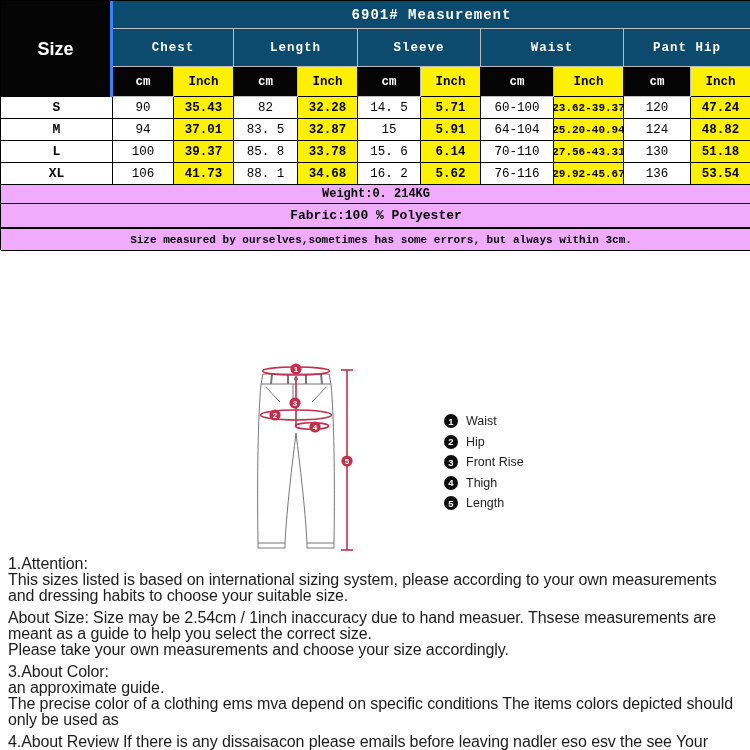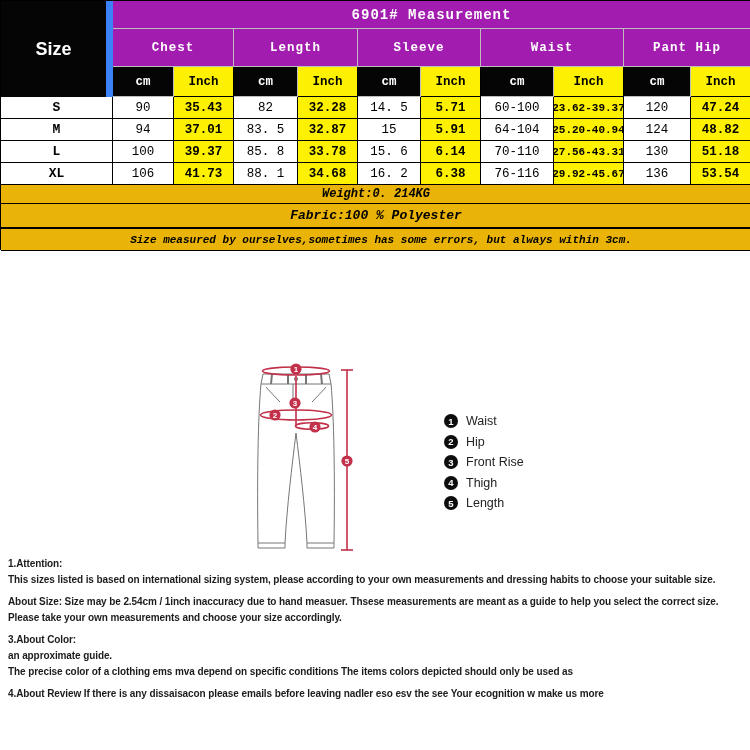--- a/index.html
+++ b/index.html
@@ -9,54 +9,54 @@
   
   .size-table {
     position:absolute; left:0; top:0; width:750px; height:250px;
     display:grid;
     grid-template-columns:112px 61px 60px 64px 60px 63px 60px 73px 70px 67px 60px;
     grid-template-rows:28px 38px 30px 22px 22px 22px 22px 19px 24px 23px;
     border:1px solid #000; border-bottom:2px solid #000;
     font-family:"Liberation Mono", monospace;
   }
   .cell { display:flex; align-items:center; justify-content:center; overflow:hidden; white-space:nowrap; }
-  .hblack { background:#a21caf; color:#fff; font-weight:bold;
+  .hblack { background:#0c4a6e; color:#fff; font-weight:bold;
             border-right:1px solid #bdbdbd; border-bottom:1px solid #bdbdbd; }
   .title-cell { grid-column:2/12; grid-row:1; font-size:14px; letter-spacing:1px; }
   .size-head  { grid-column:1; grid-row:1/4; font-family:"Liberation Sans", sans-serif;
-                font-size:18px; font-weight:bold; border-right:7px solid #3b82f6; background:#050505; color:#fff; }
+                font-size:18px; font-weight:bold; border-right:3px solid #3b82f6; background:#050505; color:#fff; }
   .group { grid-column:span 2; font-size:12.5px; letter-spacing:1px; }
   .unit-cm   { background:#050505; color:#fff; font-weight:bold; font-size:12.5px;
                border-right:1px solid #bdbdbd; border-bottom:1px solid #bdbdbd; }
   .unit-inch { background:#fdf000; color:#000; font-weight:bold; font-size:12.5px;
                border-right:1px solid #000; border-bottom:1px solid #000; }
   .sz  { font-weight:bold; font-size:13px; background:#fff;
          border-right:1px solid #000; border-bottom:1px solid #000; }
   .cmv { font-size:12.5px; background:#fff; border-right:1px solid #000; border-bottom:1px solid #000; }
   .inv { font-family:Liberation Mono, monospace; font-weight:bold; font-size:12.5px; background:#fdf000;
          border-right:1px solid #000; border-bottom:1px solid #000; }
   .inv.narrowfit { font-size:11px; }
-  .full { grid-column:1/-1; background:#eab308; border-bottom:1px solid #000; font-weight:bold;font-style:italic; }
+  .full { grid-column:1/-1; background:#f0abfc; border-bottom:1px solid #000; font-weight:bold; }
   .weight-row { font-size:12px; }
   .fabric-row { font-size:13px; }
   .note-row   { font-size:11px; border-top:1px solid #000;padding-left:10px; }
 
   
   .pants-wrap { position:absolute; left:230px; top:356px; width:190px; height:202px; }
   .legend { position:absolute; left:444px; top:414px; }
   .legend-item { display:flex; align-items:center; height:14px; margin-bottom:6.5px; }
   .legend-dot { width:14px; height:14px; border-radius:50%; background:#0d0d0d; color:#fff;
                 display:flex; align-items:center; justify-content:center;
                 font-size:9.5px; font-weight:bold; }
   .legend-label { margin-left:8px; font-size:12.5px; color:#222; }
 
   
   .info { position:absolute; left:8px; top:556px; width:738px; color:#1c1c1c; }
   .info-section { margin-bottom:6px; }
-  .info-line { font-size:10px; line-height:16px; letter-spacing:-0.1px;font-weight:bold; }
+  .info-line { font-size:16px; line-height:16px; letter-spacing:-0.1px; }
 </style>
 </head>
 <body>
 
 <div class="size-table">
   <div class="cell size-head">Size</div>
   <div class="cell hblack title-cell">6901# Measurement</div>
 
   <div class="cell hblack group">Chest</div>
   <div class="cell hblack group">Length</div>
@@ -110,21 +110,21 @@
   <div class="cell inv narrowfit">27.56-43.31</div>
   <div class="cell cmv">130</div>
   <div class="cell inv">51.18</div>
 
   <div class="cell sz">XL</div>
   <div class="cell cmv">106</div>
   <div class="cell inv">41.73</div>
   <div class="cell cmv">88. 1</div>
   <div class="cell inv">34.68</div>
   <div class="cell cmv">16. 2</div>
-  <div class="cell inv">6.38</div>
+  <div class="cell inv">5.62</div>
   <div class="cell cmv">76-116</div>
   <div class="cell inv narrowfit">29.92-45.67</div>
   <div class="cell cmv">136</div>
   <div class="cell inv">53.54</div>
 
   <div class="cell full weight-row">Weight:0. 214KG</div>
   <div class="cell full fabric-row">Fabric:100 % Polyester</div>
   <div class="cell full note-row">Size measured by ourselves,sometimes has some errors, but always within 3cm.</div>
 </div>
 

